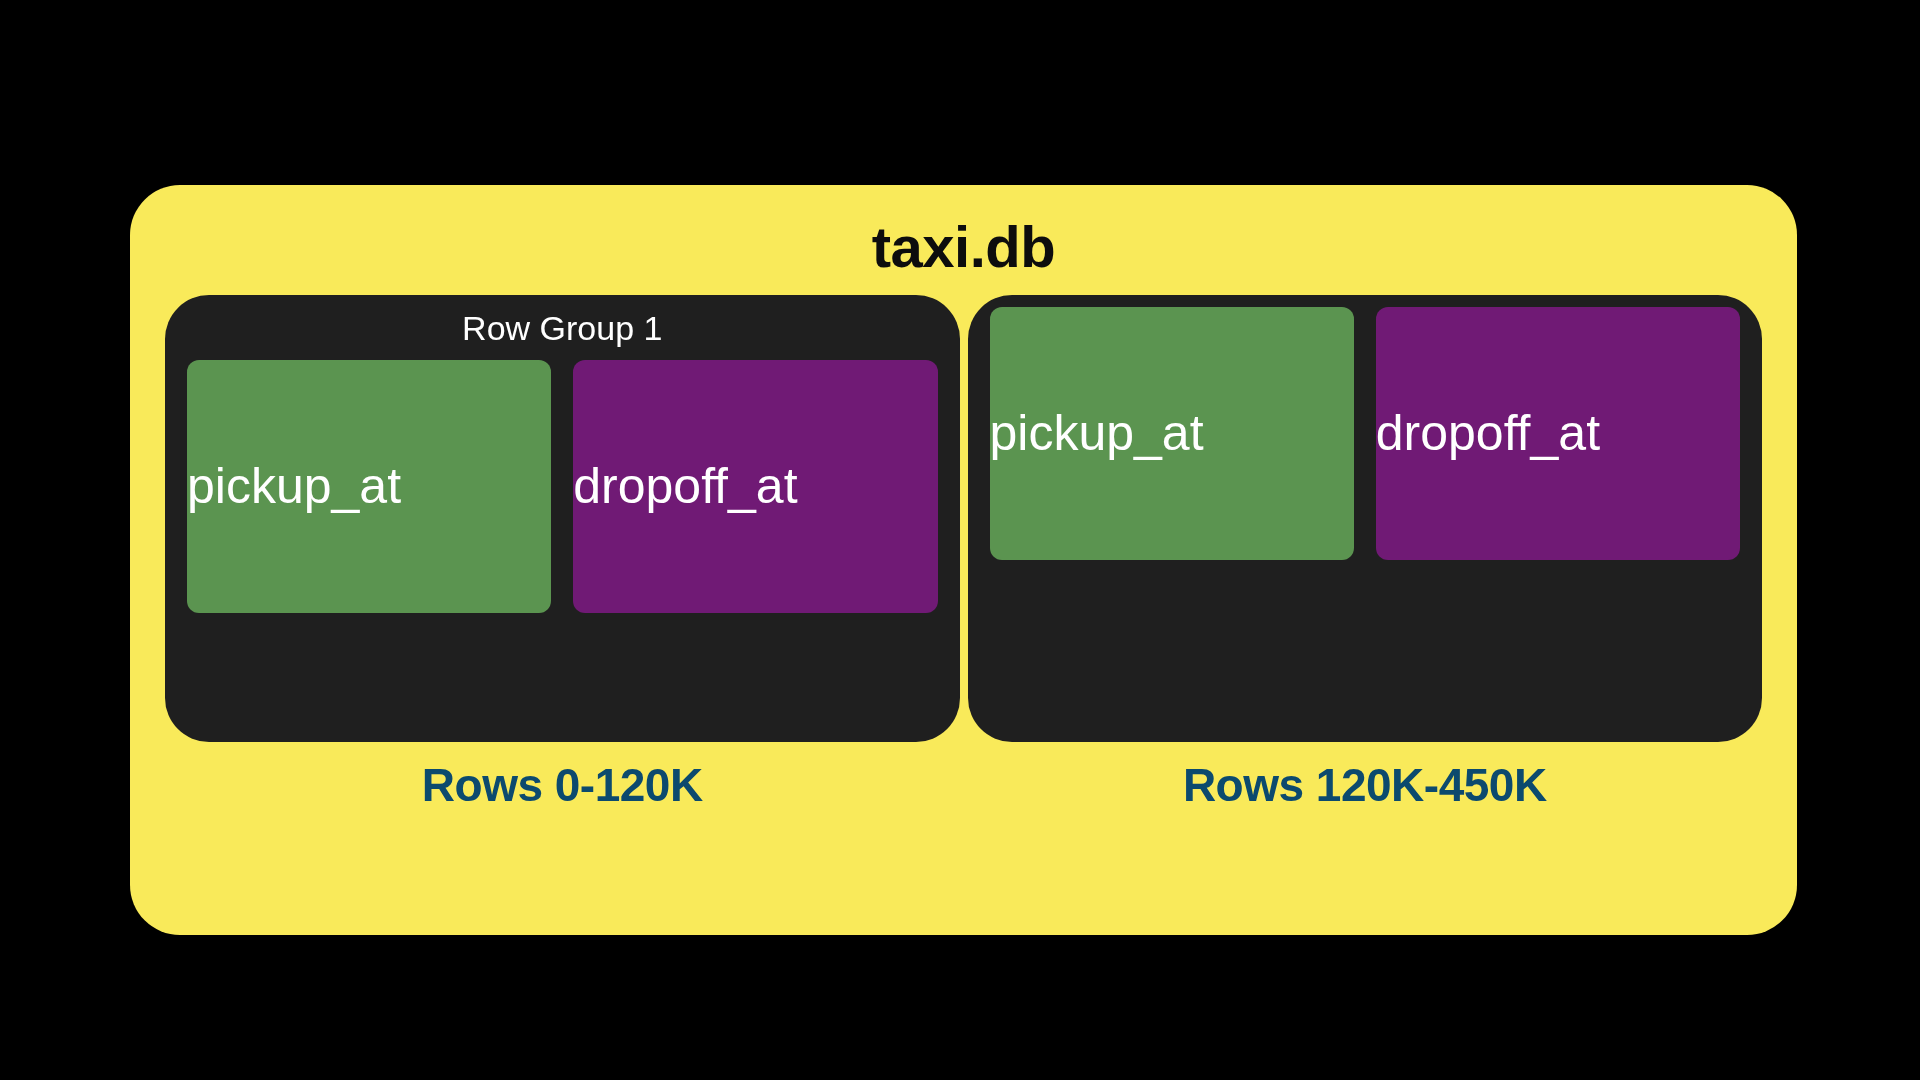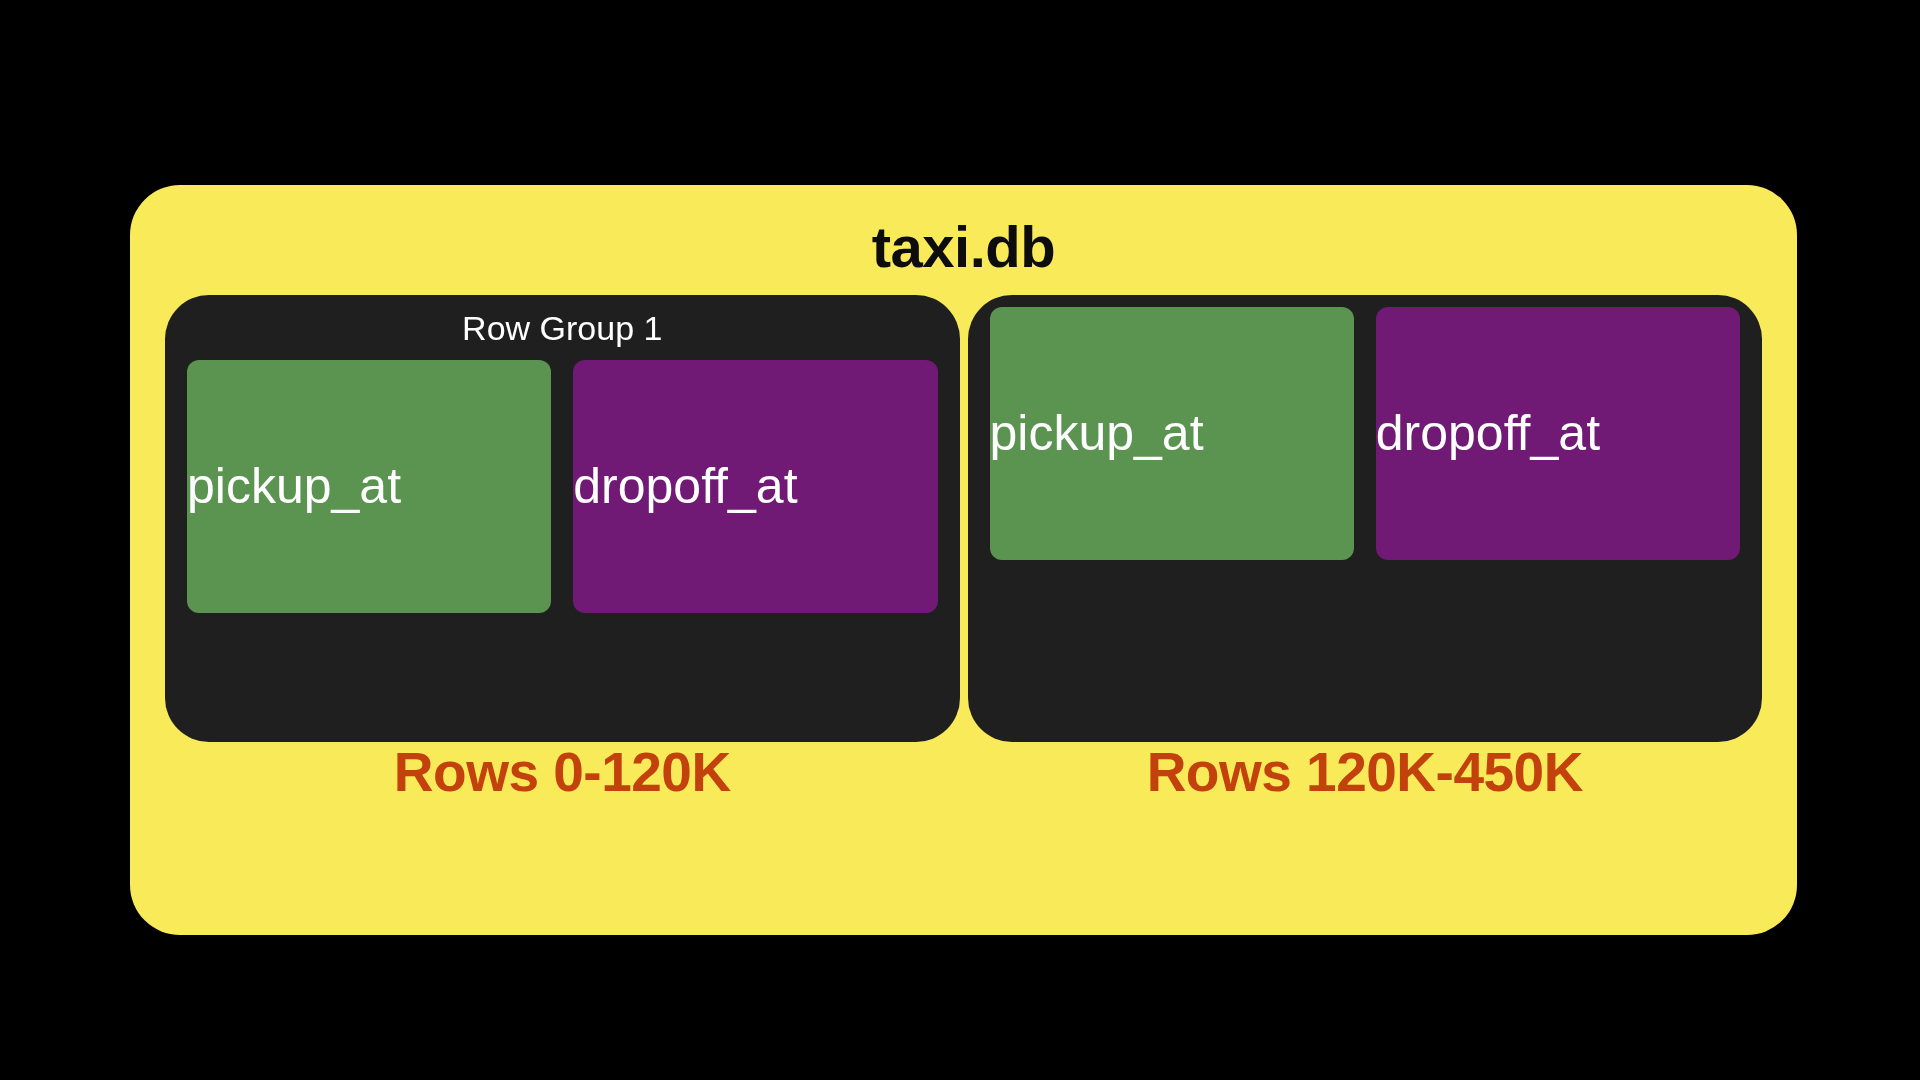--- a/index.html
+++ b/index.html
@@ -119,23 +119,24 @@
     font-size: 50px;
     font-weight: normal;
     color: #ffffff;
     line-height: 1.1;
     white-space: nowrap;
     text-align: center;
   }
 
   
   .rows-caption {
-    font-size: 55px;
+    margin-top: 18px;
+    font-size: 46px;
     font-weight: bold;
-    color: #c2410c;
+    color: #0c4a6e;
     line-height: 1.1;
     letter-spacing: -0.5px;
     white-space: nowrap;
     text-align: center;
   }
 </style>
 </head>
 <body>
 
 <div id="canvas">

